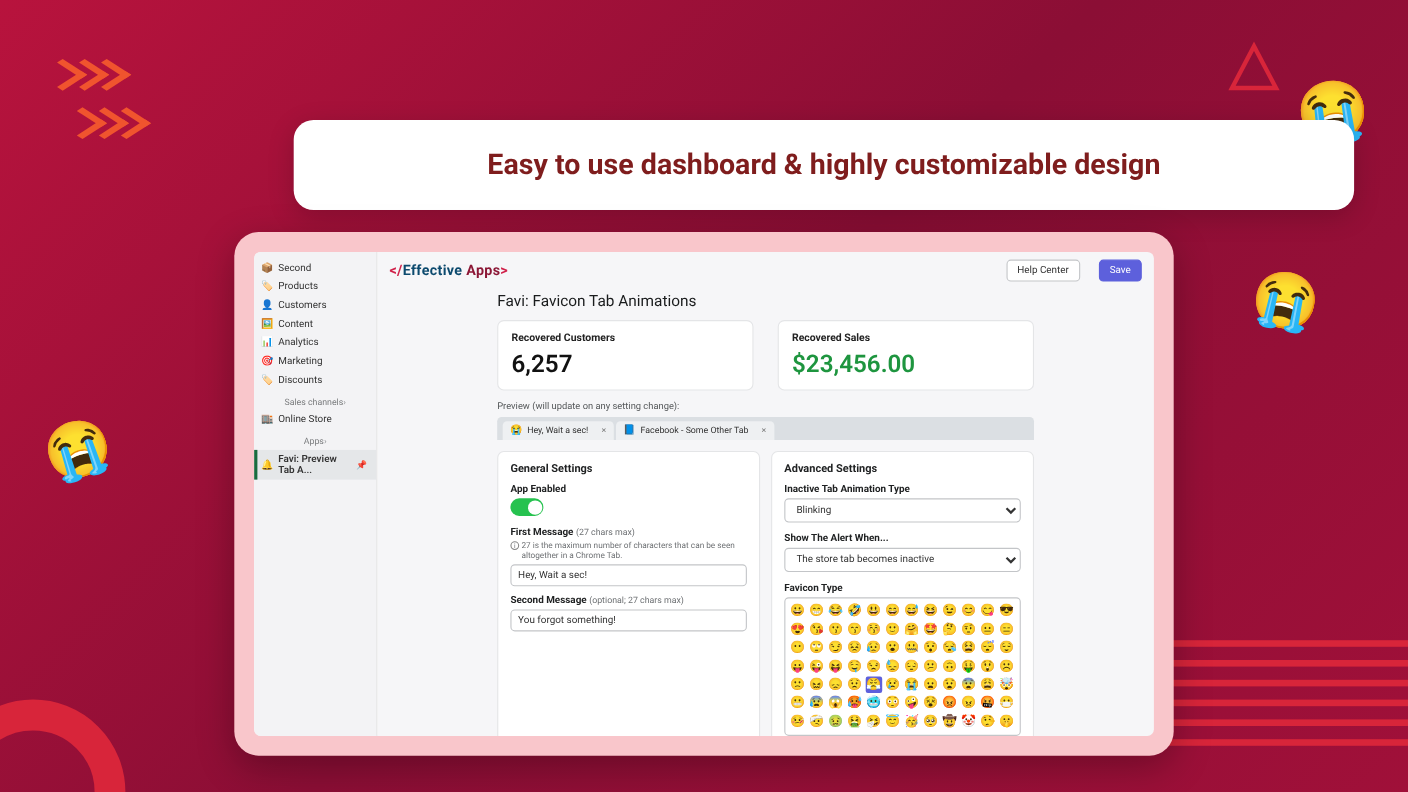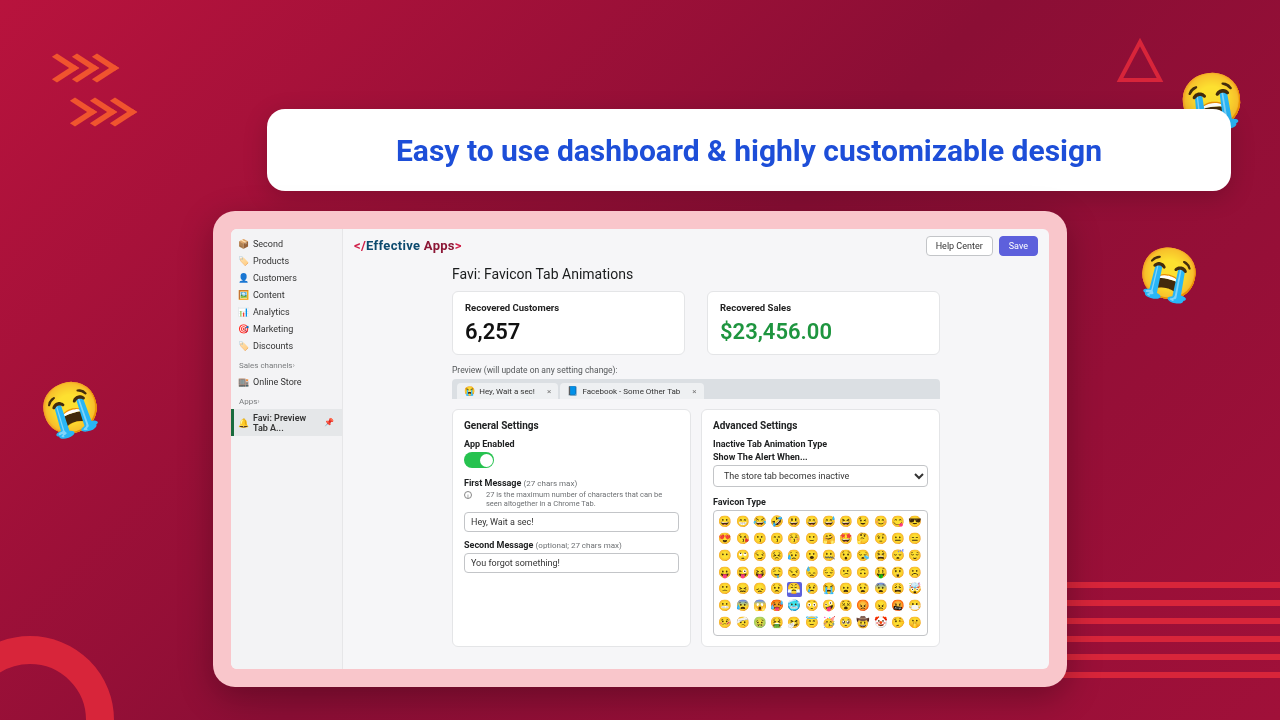--- a/index.html
+++ b/index.html
@@ -12,55 +12,55 @@
 .bg-lines div{height:6px;background:#d8253a;margin-bottom:12px}
 .bg-triangle{position:absolute;top:30px;right:110px;width:60px;height:60px;pointer-events:none}
 .bg-triangle svg{stroke:#d8253a;fill:none;stroke-width:4}
 .bg-circle{position:absolute;bottom:0;left:0;width:120px;height:120px}
 .bg-circle svg{fill:none;stroke:#d8253a;stroke-width:28}
 .emoji-dec{position:absolute;font-size:50px;pointer-events:none;transform:rotate(-8deg)}
 .emoji-dec.e1{top:70px;right:35px;font-size:54px}
 .emoji-dec.e2{top:245px;right:80px;transform:rotate(12deg)}
 .emoji-dec.e3{top:380px;left:40px;transform:rotate(-18deg)}
 .headline{position:absolute;top:109px;left:267px;width:964px;height:82px;background:#fff;border-radius:18px;display:flex;align-items:center;justify-content:center;box-shadow:0 6px 24px rgba(0,0,0,.18)}
-.headline span{color:#1d4ed8;font-size:30px;font-weight:700}
+.headline span{color:#7f1d1d;font-size:26px;font-weight:700}
 .frame{position:absolute;top:211px;left:213px;width:854px;height:476px;background:#f9c6cb;border-radius:22px;padding:18px;box-shadow:0 10px 34px rgba(0,0,0,.28)}
 .app{width:100%;height:100%;background:#f6f6f8;border-radius:6px;overflow:hidden;display:flex;font-size:9.5px;color:#202223}
 .sidebar{width:112px;background:#f3f3f5;border-right:1px solid #e6e6e8;padding:6px 0}
 .sb-item{padding:3.5px 8px;display:flex;align-items:center;gap:5px;cursor:pointer;color:#333;font-size:9px}
 .sb-item .ic{width:9px;height:9px;display:inline-flex;align-items:center;justify-content:center;font-size:9px;color:#5c5f62}
 .sb-item.active{background:#e5e7e9;border-left:3px solid #1a6b3e;padding-left:5px;font-weight:600}
-.sb-heading{padding:7px 8px 3px;font-size:8px;color:#7a7c7e;display:flex;justify-content:flex-start;align-items:center}
+.sb-heading{padding:7px 8px 3px;font-size:8px;color:#7a7c7e;display:flex;justify-content:center;align-items:center}
 .sb-heading .car{font-size:8px;color:#9b9d9f}
 .main{flex:1;overflow:hidden;display:flex;flex-direction:column;padding:0 11px 10px}
 .topbar{display:flex;align-items:center;justify-content:space-between;padding:7px 0}
 .brand{font-family:"Courier New",monospace;font-weight:bold;color:#8c1736;font-size:13px;letter-spacing:.3px}
 .brand em{color:#0c4a6e;font-style:normal}
 .brand .lt,.brand .gt{color:#d02049}
-.top-buttons{display:flex;gap:6px}
+.top-buttons{display:flex;gap:17px}
 .btn{border:1px solid #c3c5c8;background:#fff;border-radius:4px;padding:4px 9px;font-size:9px;cursor:pointer;color:#333}
 .btn.primary{background:#5d60dc;color:#fff;border-color:#5d60dc}
 .content{padding:0 98px}
 .page-title{font-size:14px;font-weight:400;color:#1a1c1d;margin:3px 0 9px}
 .cards{display:flex;gap:22px;margin-bottom:10px}
 .card{flex:1;background:#fff;border:1px solid #e4e5e7;border-radius:6px;padding:10px 12px}
 .card .lbl{font-size:9.5px;font-weight:700;color:#222;margin-bottom:6px}
 .card .big{font-size:22px;font-weight:600;color:#111}
 .card .big.green{color:#1e953f}
 .preview-label{font-size:8.5px;color:#55585a;margin-bottom:4px}
 .preview-tabs{background:#dbdfe3;border-radius:4px 4px 0 0;padding:4px 5px 0;display:flex;gap:0;margin-bottom:10px}
 .ptab{background:#eef0f2;border-radius:4px 4px 0 0;padding:3px 7px;display:flex;align-items:center;gap:4px;font-size:8px;color:#333;margin-right:2px}
 .ptab .favico{font-size:9px}
 .ptab .x{margin-left:8px;color:#777;font-size:8px}
 .panels{display:flex;gap:10px}
 .panel{flex:1;background:#fff;border:1px solid #e4e5e7;border-radius:6px;padding:10px 11px}
 .panel h3{font-size:10px;font-weight:700;margin-bottom:8px}
 .fld-label{font-size:9px;font-weight:700;margin-bottom:3px}
 .fld-label .hint{font-weight:400;color:#6d7073;font-size:8px}
-.fld-help{font-size:7.5px;color:#6d7073;margin-bottom:4px;display:flex;align-items:flex-start;gap:14px;line-height:1.15}
+.fld-help{font-size:7.5px;color:#6d7073;margin-bottom:4px;display:flex;align-items:flex-start;gap:2px;line-height:1.15}
 .fld-help .inf{font-style:normal;display:inline-block;width:8px;height:8px;border:1px solid #888;border-radius:50%;text-align:center;line-height:7px;font-size:6px;flex-shrink:0}
 .txt-input{width:100%;border:1px solid #c3c5c8;border-radius:4px;padding:4px 6px;font-size:9px;color:#333;margin-bottom:8px}
 .select{width:100%;border:1px solid #c3c5c8;border-radius:4px;padding:4px 6px;font-size:9px;color:#333;background:#fff;margin-bottom:10px}
 .toggle{width:30px;height:16px;background:#26c24f;border-radius:10px;position:relative;margin-bottom:10px;cursor:pointer}
 .toggle .knob{position:absolute;right:1.5px;top:1.5px;width:13px;height:13px;background:#fff;border-radius:50%}
 .emoji-grid{border:1px solid #c3c5c8;border-radius:4px;padding:4px;display:grid;grid-template-columns:repeat(12,1fr);gap:2px;font-size:11px;text-align:center;line-height:1.35}
 .emoji-grid span{cursor:pointer;border-radius:2px}
 .emoji-grid span.sel{background:#5d60dc}
 .pin{font-size:8px;color:#777;margin-left:auto}
 </style>
@@ -202,20 +202,21 @@
                 <span>27 is the maximum number of characters that can be seen altogether in a Chrome Tab.</span>
               </div>
           <input class="txt-input" value="Hey, Wait a sec!" style="">
           <div class="fld-label"><span>Second Message</span> <span class="hint">(optional; 27 chars max)</span></div>
           <input class="txt-input" value="You forgot something!" style="">
         </div>
 
         <div class="panel">
           <h3>Advanced Settings</h3>
           <div class="fld-label">Inactive Tab Animation Type</div>
+          <select class="select"><option>Blinking</option></select>
           <div class="fld-label">Show The Alert When...</div>
           <select class="select"><option>The store tab becomes inactive</option></select>
           <div class="fld-label">Favicon Type</div>
           <div class="emoji-grid" id="emoji-grid">
                 <span>😀</span>
                 <span>😁</span>
                 <span>😂</span>
                 <span>🤣</span>
                 <span>😃</span>
                 <span>😄</span>

